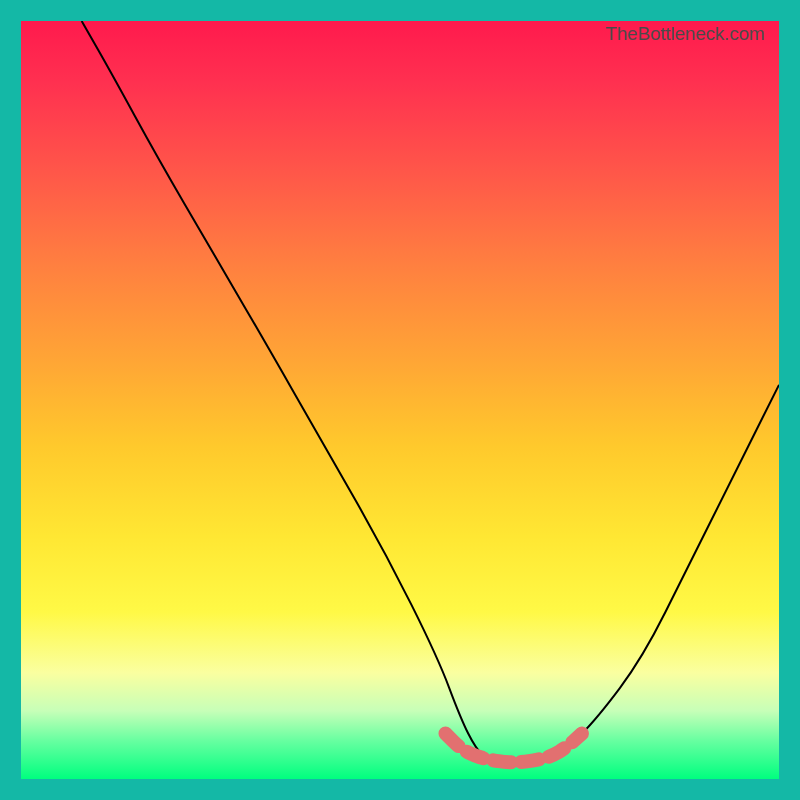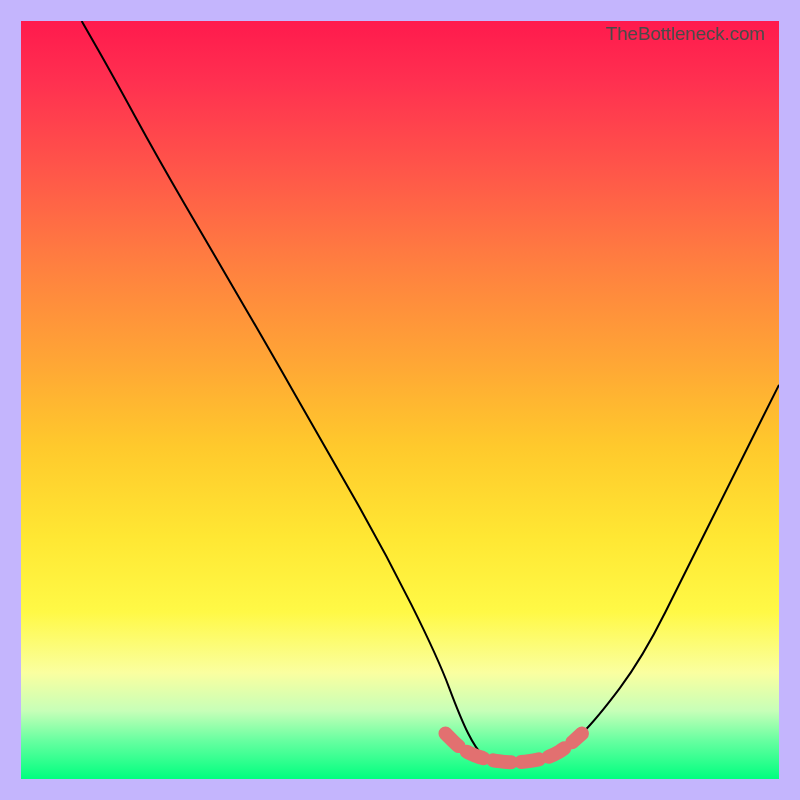--- a/index.html
+++ b/index.html
@@ -7,21 +7,21 @@
     padding: 0;
     width: 800px;
     height: 800px;
     background: #000;
     overflow: hidden;
   }
   .container {
     position: relative;
     width: 800px;
     height: 800px;
-    background: #c4b5fd;
+    background: #14b8a6;
   }
   .plot-area {
     position: absolute;
     left: 21px;
     top: 21px;
     width: 758px;
     height: 758px;
     background: linear-gradient(to bottom,
       #ff1a4d 0%,
       #ff3050 8%,

